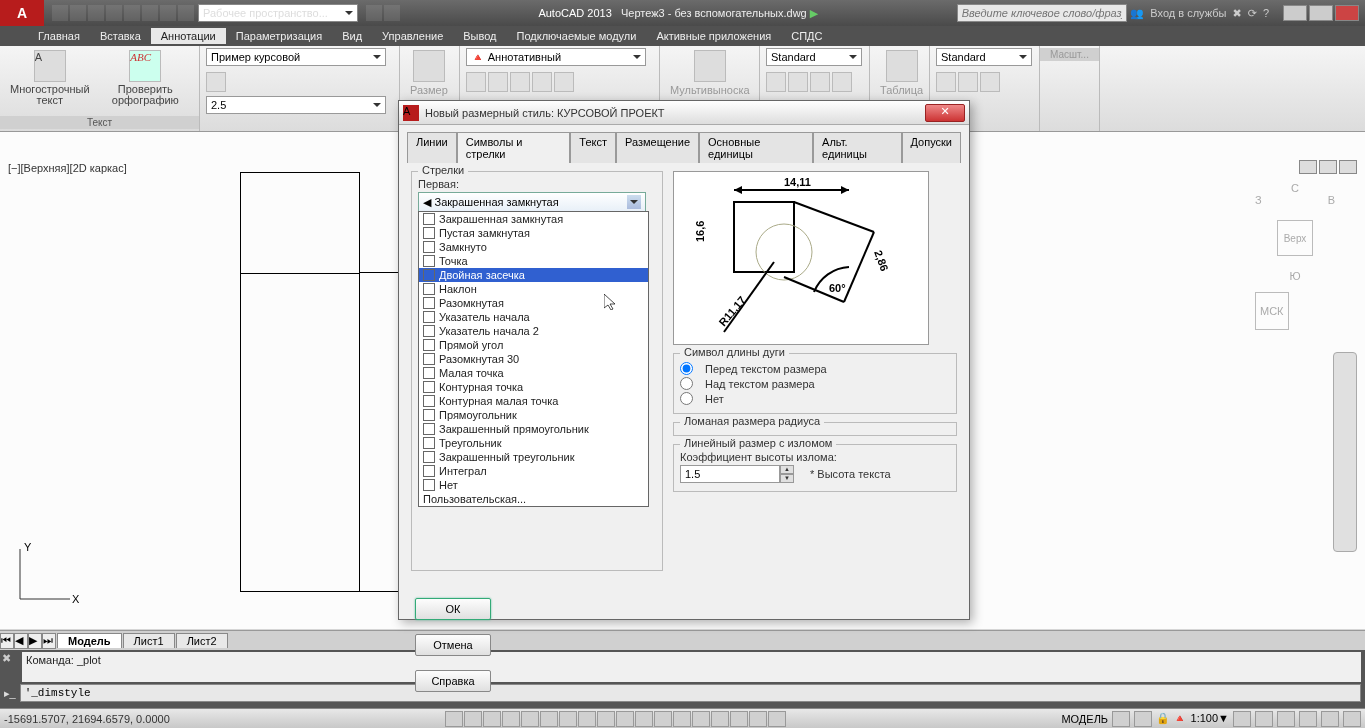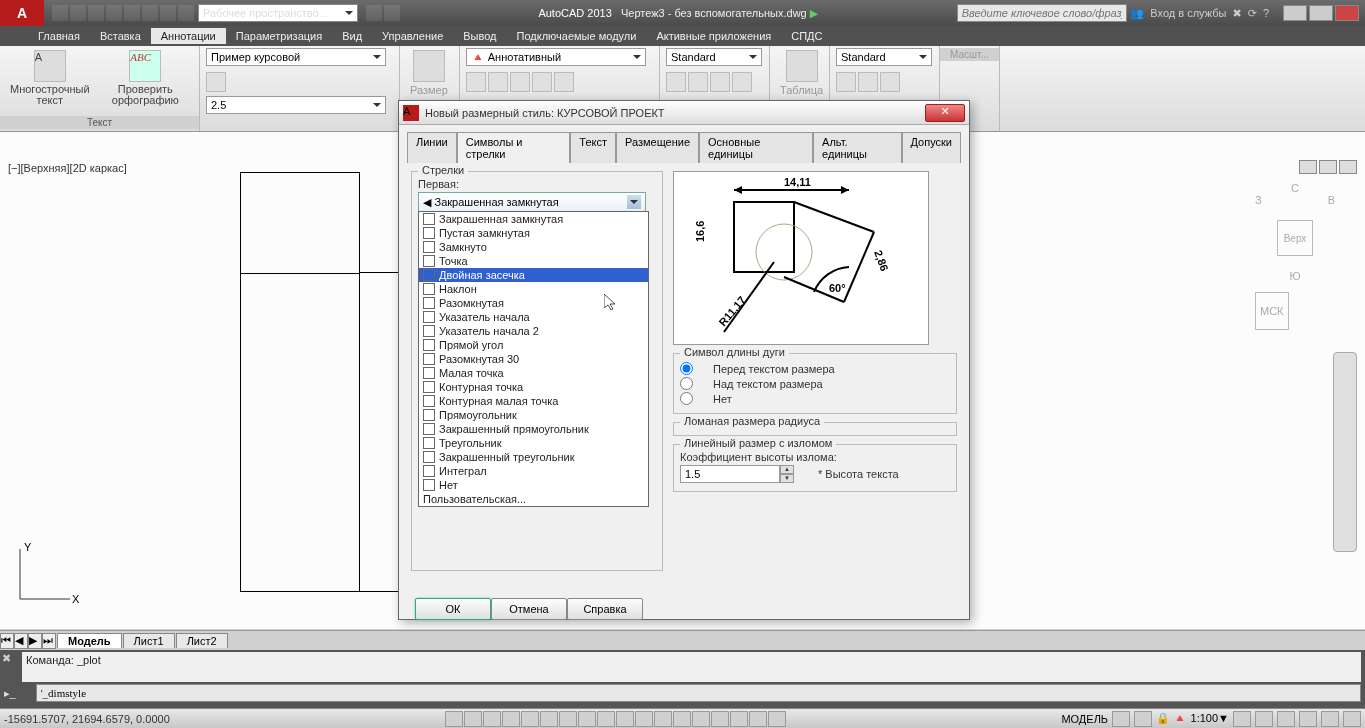--- a/index.html
+++ b/index.html
@@ -52,21 +52,21 @@
 .layout-tabs { position: absolute; bottom: 78px; left: 0; right: 0; height: 20px; background: #d0d0d0; display: flex; align-items: center; border-top: 1px solid #999; }
 .lt-nav { display: flex; }
 .lt-nav-btn { width: 14px; height: 16px; border: 1px solid #888; background: #eee; }
 .lt-tab { padding: 1px 10px; background: #e8e8e8; border: 1px solid #888; border-bottom: none; margin-left: 1px; }
 .lt-tab.active { background: #fff; font-weight: bold; }
 
 
 .cmd-area { position: absolute; bottom: 20px; left: 0; right: 0; height: 58px; background: #555; color: #ddd; padding: 2px 4px; font-family: Consolas, monospace; font-size: 12px; }
 .cmd-area .hist { background: #f0f0f0; color: #222; padding: 2px 4px; height: 30px; margin-left: 18px; }
 .cmd-area .inp { display: flex; align-items: center; margin-top: 2px; }
-.cmd-area .inp input { flex: 1; background: #e8e8e8; border: 1px solid #888; padding: 2px 4px; font-family: Liberation Serif, serif; margin-left: 20px; }
+.cmd-area .inp input { flex: 1; background: #e8e8e8; border: 1px solid #888; padding: 2px 4px; font-family: Liberation Mono, monospace; margin-left: 4px; }
 
 
 .status-bar { position: absolute; bottom: 0; left: 0; right: 0; height: 20px; background: linear-gradient(#e8e8e8, #c8c8c8); border-top: 1px solid #888; display: flex; align-items: center; justify-content: space-between; padding: 0 4px; font-size: 10px; }
 .sb-left { color: #333; }
 .sb-icons { display: flex; gap: 1px; }
 .sb-icon { width: 18px; height: 16px; background: #d0d0d0; border: 1px solid #999; }
 .sb-right { display: flex; align-items: center; gap: 4px; }
 
 
 .viewcube { position: absolute; top: 50px; right: 30px; width: 80px; height: 100px; color: #aaa; }
@@ -95,28 +95,28 @@
 .combo { height: 20px; border: 1px solid #7a9; background: linear-gradient(#fff,#e8f0f8); display: flex; align-items: center; justify-content: space-between; padding: 7px 4px; width: 228px; }
 .combo .arr { width: 14px; height: 14px; background: linear-gradient(#cde,#abd); display: flex; align-items: center; justify-content: center; }
 .combo .arr::after { content: ""; border-left: 4px solid transparent; border-right: 4px solid transparent; border-top: 4px solid #333; }
 
 .dropdown-list { position: absolute; border: 1px solid #666; background: #fff; width: 231px; max-height: 340px; overflow-y: auto; margin-top: -1px; z-index: 10; }
 .dropdown-item { padding: 1px 4px; display: flex; align-items: center; gap: 4px; cursor: pointer; color: #222; }
 .dropdown-item .ditem-icon { width: 12px; height: 12px; border: 1px solid #666; flex-shrink: 0; }
 .dropdown-item.selected { background: #3060d0; color: #fff; }
 
 .preview-box { border: 1px solid #999; background: #fff; width: 256px; height: 174px; margin-bottom: 8px; position: relative; }
-.radio-row { display: flex; align-items: center; gap: 20px; margin: 2px 0; color: #333; }
+.radio-row { display: flex; align-items: center; gap: 12px; margin: 2px 0; color: #333; }
 .txt-input { width: 60px; height: 18px; border: 1px solid #999; padding: 0 4px; background: #fff; }
 .spinner { display: inline-flex; align-items: center; }
 .spinner input { width: 100px; height: 18px; border: 1px solid #999; padding: 0 4px; }
 .spinner .spins { display: flex; flex-direction: column; }
 .spinner .sp { width: 14px; height: 9px; border: 1px solid #999; background: #e0e0e0; font-size: 6px; text-align: center; }
 
-.dlg-buttons { display: flex; justify-content: flex-start; gap: 0; padding: 6px 16px; }
+.dlg-buttons { display: flex; justify-content: center; gap: 14px; padding: 6px 16px; flex-direction: column; }
 .dlg-btn { width: 76px; height: 22px; border: 1px solid #888; background: linear-gradient(#fdfdfd,#e0e0e0); border-radius: 2px; }
 .dlg-btn.default { border: 1px solid #3a7; box-shadow: 0 0 2px #5b9; }
 
 .cursor { position: absolute; width: 12px; height: 16px; z-index: 200; pointer-events: none; }
 </style>
 </head>
 <body>
 
 <div class="title-bar">
   <div class="app-icon">A</div>
@@ -216,20 +216,29 @@
           <span class="arr"></span>
         </div>
       <div class="rib-row">
         <div class="rib-small"></div>
         <div class="rib-small"></div>
         <div class="rib-small"></div>
         <div class="rib-small"></div>
         <div class="rib-small"></div>
       </div>
     </div>
+  </div>
+  <div class="rib-panel" style="width:100px">
+    <div class="rib-panel-body">
+      <div class="rib-big faded">
+        <div class="ic"></div>
+        <div>Мультивыноска</div>
+      </div>
+    </div>
+    <div class="rib-panel-title">Выноски</div>
   </div>
   <div class="rib-panel" style="width:110px">
     <div class="rib-panel-body" style="flex-direction:column">
       <div class="rib-combo" style="min-width:96px">
           <span>Standard</span>
           <span class="arr"></span>
         </div>
       <div class="rib-row">
         <div class="rib-small"></div>
         <div class="rib-small"></div>

